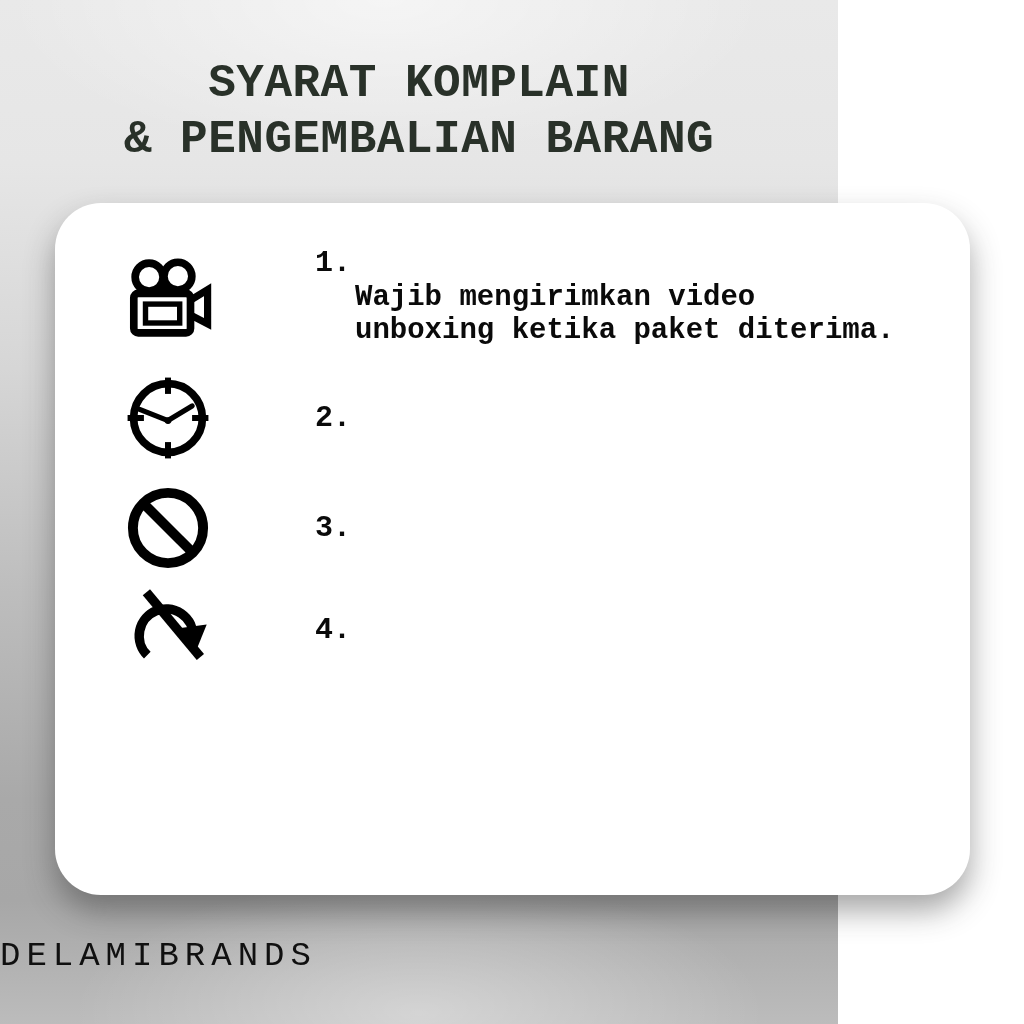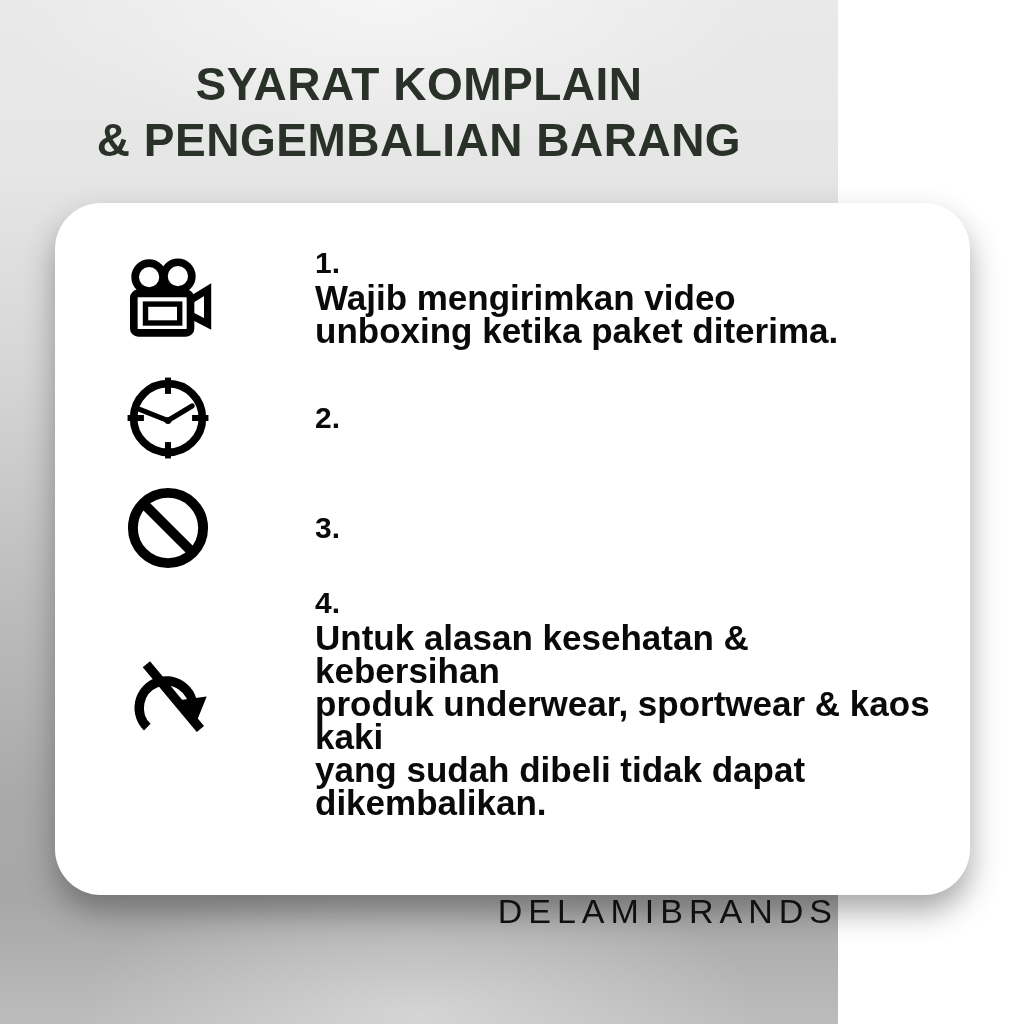--- a/index.html
+++ b/index.html
@@ -5,20 +5,21 @@
   * { margin:0; padding:0; box-sizing:border-box; }
   html,body { width:1024px; height:1024px; overflow:hidden; }
   body { font-family:"Liberation Sans", sans-serif; }
 
   .poster {
     position:relative; width:838px; height:1024px;
     background:
       radial-gradient(ellipse 55% 18% at 50% 99%, rgba(255,255,255,0.38), rgba(255,255,255,0) 75%),
       radial-gradient(ellipse 65% 22% at 46% 0%, rgba(255,255,255,0.55), rgba(255,255,255,0) 70%),
       linear-gradient(180deg, #e9e9e9 0%, #e6e6e6 16%, #d6d6d6 36%, #bdbdbd 58%, #a9a9a9 78%, #a7a7a7 88%, #bcbcbc 100%);
+    font-family: Liberation Mono, monospace;
   }
 
   .title {
     position:absolute; top:56px; left:0; width:100%;
     text-align:center; font-weight:bold; font-size:46px; line-height:56px;
     letter-spacing:0.5px; color:#293129; white-space:pre-line;
   }
 
   .card {
     position:absolute; left:55px; top:203px; width:915px; height:692px;
@@ -28,25 +29,25 @@
   }
 
   .row { display:flex; align-items:center; }
   .row + .row.gap-a { margin-top:28px; }
   .row + .row.gap-b { margin-top:22px; }
   .row + .row.gap-c { margin-top:12px; }
 
   .icon-cell { flex:0 0 105px; display:flex; justify-content:center; align-items:center; }
   .text-cell { margin-left:95px; color:#0a0a0a; }
   .num  { font-weight:bold; font-size:30px; line-height:36px; color:#0a0a0a; }
-  .body-text { font-weight:bold; font-size:35px; line-height:33px; white-space:pre-wrap; color:#0a0a0a; }
+  .body-text { font-weight:bold; font-size:29px; line-height:33px; white-space:pre-wrap; color:#0a0a0a;margin-left:40px; }
 
   .footer {
-    position:absolute; top:892px; left:0; width:100%;
-    text-align:right; font-size:34px; font-weight:400;
+    position:absolute; top:937px; left:0; width:100%;
+    text-align:left; font-size:34px; font-weight:400;
     letter-spacing:6px; color:#101010;
   }
 
   svg { display:block; }
 </style>
 </head>
 <body>
 
 <div class="poster">
 
@@ -106,23 +107,20 @@
     <div class="row gap-c">
       <div class="icon-cell">
         <svg width="90" height="90" viewBox="0 0 100 100">
           <path d="M 27 78 A 30 30 0 1 1 78 57" fill="none" stroke="#000" stroke-width="10.5"></path>
           <polygon points="62,48 93,44 80,76" fill="#000"></polygon>
           <line x1="26" y1="8" x2="86" y2="80" stroke="#000" stroke-width="10.5"></line>
         </svg>
       </div>
       <div class="text-cell">
         <div class="num">4.</div>
-        <div class="body-text">Untuk alasan kesehatan &amp; kebersihan
-produk underwear, sportwear &amp; kaos kaki
-yang sudah dibeli tidak dapat dikembalikan.</div>
       </div>
     </div>
 
   </div>
 
   <div class="footer">DELAMIBRANDS</div>
 
 </div>
 
 </body></html>

